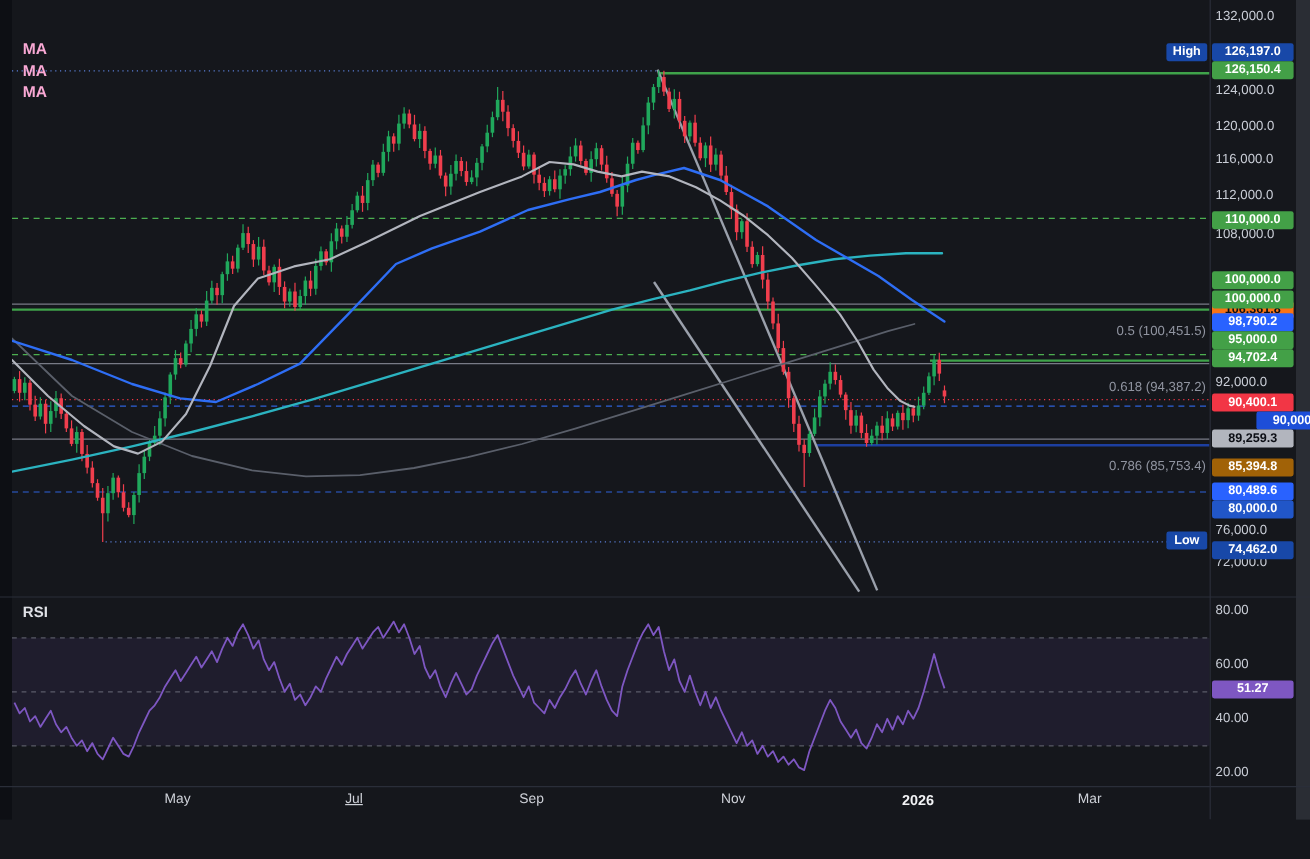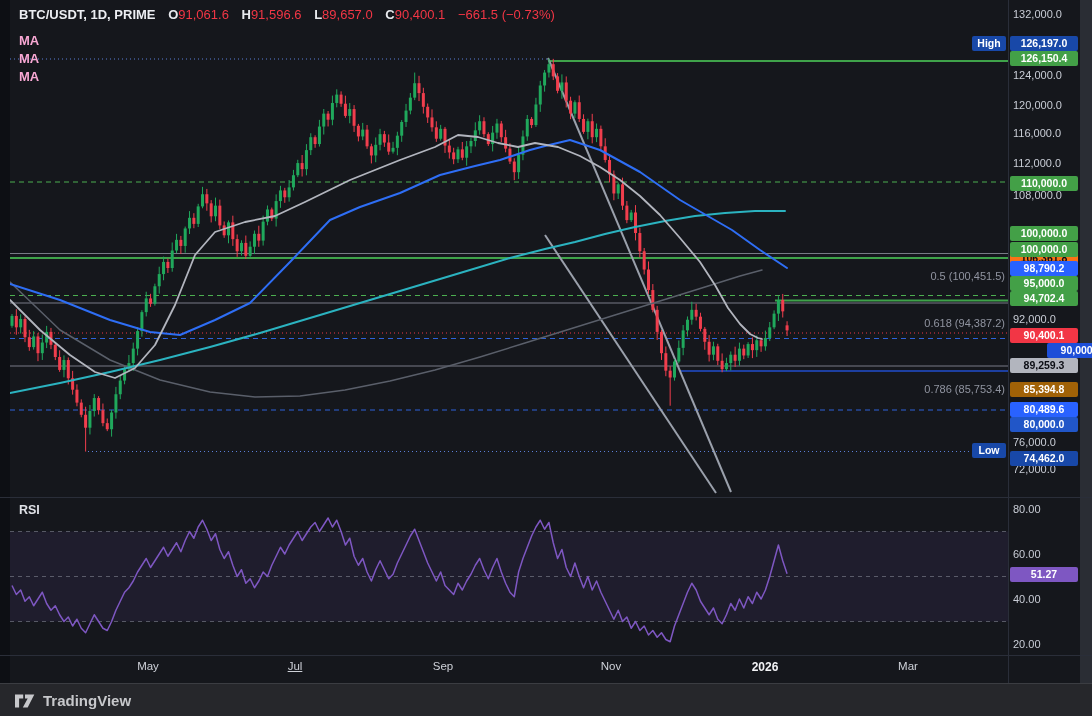--- a/index.html
+++ b/index.html
@@ -436,28 +436,20 @@
         <line x1="10" x2="1008" y1="531.5" y2="531.5" stroke="#8b8f9b" stroke-width="1" stroke-dasharray="4 4" opacity="0.55"></line>
         <line x1="10" x2="1008" y1="576.5" y2="576.5" stroke="#8b8f9b" stroke-width="1" stroke-dasharray="4 4" opacity="0.55"></line>
         <line x1="10" x2="1008" y1="621.5" y2="621.5" stroke="#8b8f9b" stroke-width="1" stroke-dasharray="4 4" opacity="0.55"></line>
         <polyline points="12,585.5 16.33,594.5 20.66,590 24.990000000000002,601.25 29.32,596.75 33.65,605.75 37.980000000000004,599 42.31,592.25 46.64,603.5 50.97,610.25 55.3,605.75 59.63,614.75 63.96,621.5 68.28999999999999,617 72.62,626 76.95,619.25 81.28,628.25 85.61,632.75 89.94,623.75 94.27,614.75 98.6,621.5 102.93,628.25 107.26,630.5 111.59,621.5 115.92,610.25 120.25,601.25 124.58,592.25 128.91,587.75 133.24,581 137.57,572 141.9,565.25 146.23,558.5 150.56,567.5 154.89000000000001,560.75 159.22,554 163.55,547.25 167.88,556.25 172.21,549.5 176.54,542.75 180.87,551.75 185.2,540.5 189.53,531.5 193.86,538.25 198.19,527 202.52,520.25 206.85,529.25 211.18,540.5 215.51,533.75 219.84,549.5 224.17000000000002,558.5 228.5,551.75 232.83,565.25 237.16,576.5 241.49,569.75 245.82,583.25 250.15,578.75 254.48000000000002,587.75 258.81,581 263.14,572 267.47,576.5 271.8,565.25 276.13,556.25 280.46,547.25 284.79,554 289.12,545 293.45,538.25 297.78000000000003,531.5 302.11,540.5 306.44,533.75 310.77,527 315.1,522.5 319.43,531.5 323.76,524.75 328.09000000000003,518 332.42,527 336.75,520.25 341.08,531.5 345.41,545 349.74,538.25 354.07,556.25 358.4,565.25 362.73,558.5 367.06,572 371.39,581 375.72,569.75 380.05,560.75 384.38,569.75 388.71,578.75 393.04,574.25 397.37,563 401.7,554 406.03000000000003,545 410.36,536 414.69,529.25 419.02,540.5 423.35,551.75 427.68,563 432.01,572 436.34000000000003,581 440.67,572 445,585.5 449.33,590 453.66,594.5 457.99,583.25 462.32,590 466.65000000000003,581 470.98,574.25 475.31,565.25 479.64,558.5 483.97,569.75 488.3,578.75 492.63,567.5 496.96000000000004,558.5 501.29,572 505.62,583.25 509.95,592.25 514.28,596.75 518.61,572 522.94,558.5 527.27,547.25 531.6,536 535.9300000000001,527 540.26,520.25 544.59,529.25 548.92,522.5 553.25,542.75 557.58,558.5 561.91,549.5 566.24,567.5 570.57,576.5 574.9,563 579.23,576.5 583.5600000000001,587.75 587.89,576.5 592.22,590 596.55,581 600.88,592.25 605.21,601.25 609.54,610.25 613.87,619.25 618.2,610.25 622.53,621.5 626.86,617 631.19,628.25 635.52,621.5 639.85,630.5 644.1800000000001,626 648.51,635 652.84,630.5 657.17,637.25 661.5,632.75 665.83,639.5 670.16,641.75 674.49,626 678.82,614.75 683.15,603.5 687.48,592.25 691.8100000000001,583.25 696.14,590 700.47,601.25 704.8,608 709.13,614.75 713.46,608 717.79,619.25 722.12,623.75 726.45,614.75 730.78,603.5 735.11,610.25 739.44,599 743.77,608 748.1,596.75 752.4300000000001,603.5 756.76,592.25 761.09,599 765.42,590 769.75,576.5 774.08,560.75 778.41,545 782.74,560.75 787.07,573.6425" fill="none" stroke="#7e57c2" stroke-width="1.5" stroke-linejoin="round"></polyline>
       </g>
       <line x1="0" x2="1092" y1="497.5" y2="497.5" stroke="#2a2e39"></line>
       <line x1="0" x2="1092" y1="655.5" y2="655.5" stroke="#2a2e39"></line>
       <line x1="1008.5" x2="1008.5" y1="0" y2="683" stroke="#2a2e39"></line>
     </svg>
 
-  <div class="legend">
-    <span class="sym">BTC/USDT, 1D, PRIME</span>
-    <span class="olabel">O</span><span class="val">91,061.6</span>
-    <span class="olabel">H</span><span class="val">91,596.6</span>
-    <span class="olabel">L</span><span class="val">89,657.0</span>
-    <span class="olabel">C</span><span class="val">90,400.1</span>
-    <span class="chg">−661.5 (−0.73%)</span>
-  </div>
 
   <div class="ma-col">
     <div class="ma-row">MA</div>
     <div class="ma-row">MA</div>
     <div class="ma-row">MA</div>
   </div>
 
   <div class="rsi-title">RSI</div>
 
   <div id="fib-labels">
@@ -501,22 +493,13 @@
     </div>
   <div id="time-axis">
       <div class="month-label" style="left: 148px;">May</div>
       <div class="month-label" style="left: 295px; text-decoration: underline;">Jul</div>
       <div class="month-label" style="left: 443px;">Sep</div>
       <div class="month-label" style="left: 611px;">Nov</div>
       <div class="month-label bold" style="left: 765px;">2026</div>
       <div class="month-label" style="left: 908px;">Mar</div>
     </div>
 
-  <div class="footer">
-    <span class="tv-logo">
-      <svg width="21" height="18" viewBox="0 0 21 18">
-        <path d="M1 3.5h8.2v4.1H5.1v9H1z" fill="#c7c8cb"></path>
-        <path d="M11 3.5h9.3l-6.6 13.1h-4.9l4.9-9H11z" fill="#c7c8cb"></path>
-      </svg>
-    </span>
-    <span class="brand">TradingView</span>
-  </div>
 </div>
 
 </body></html>

